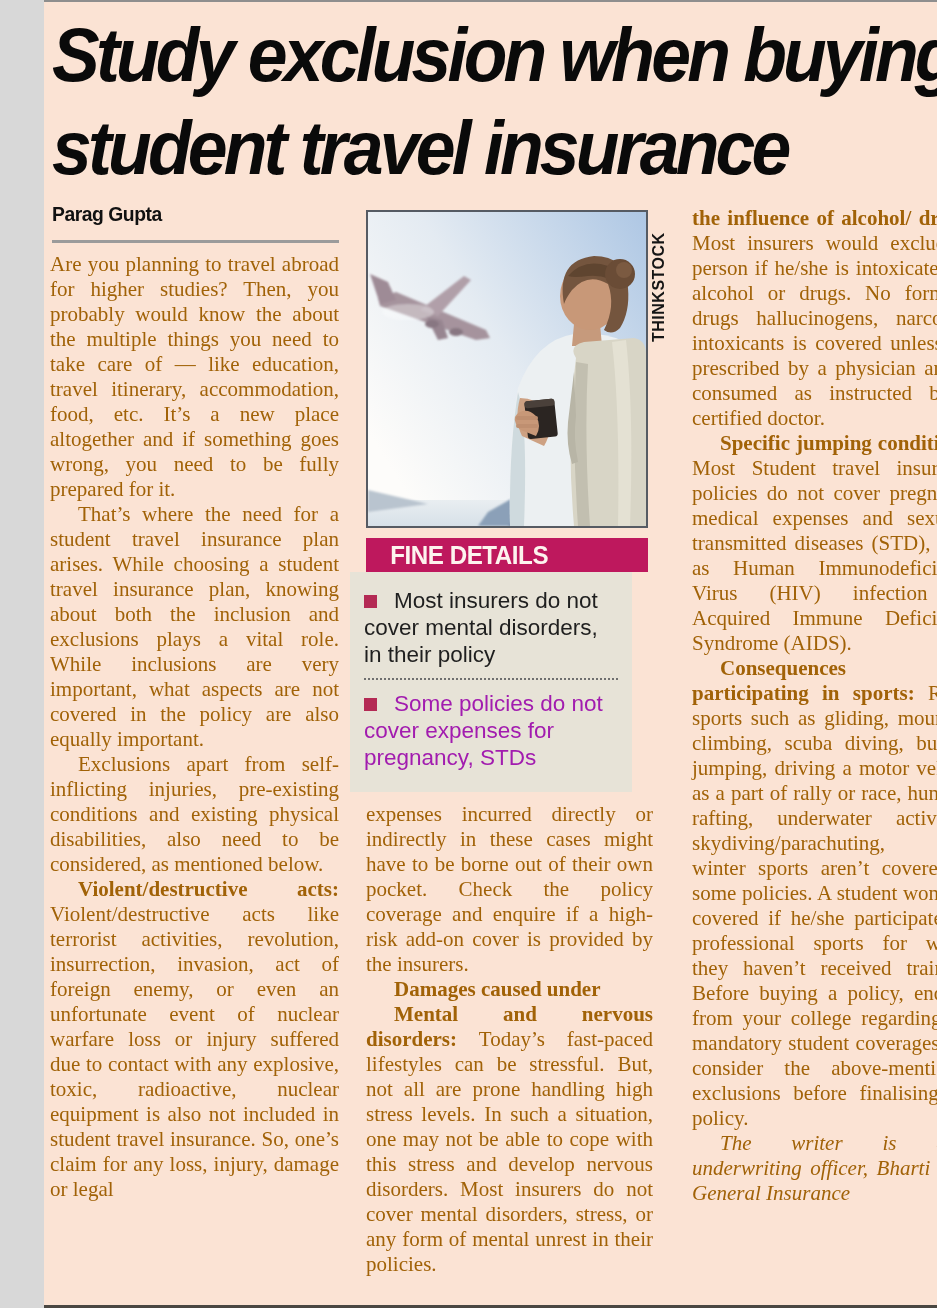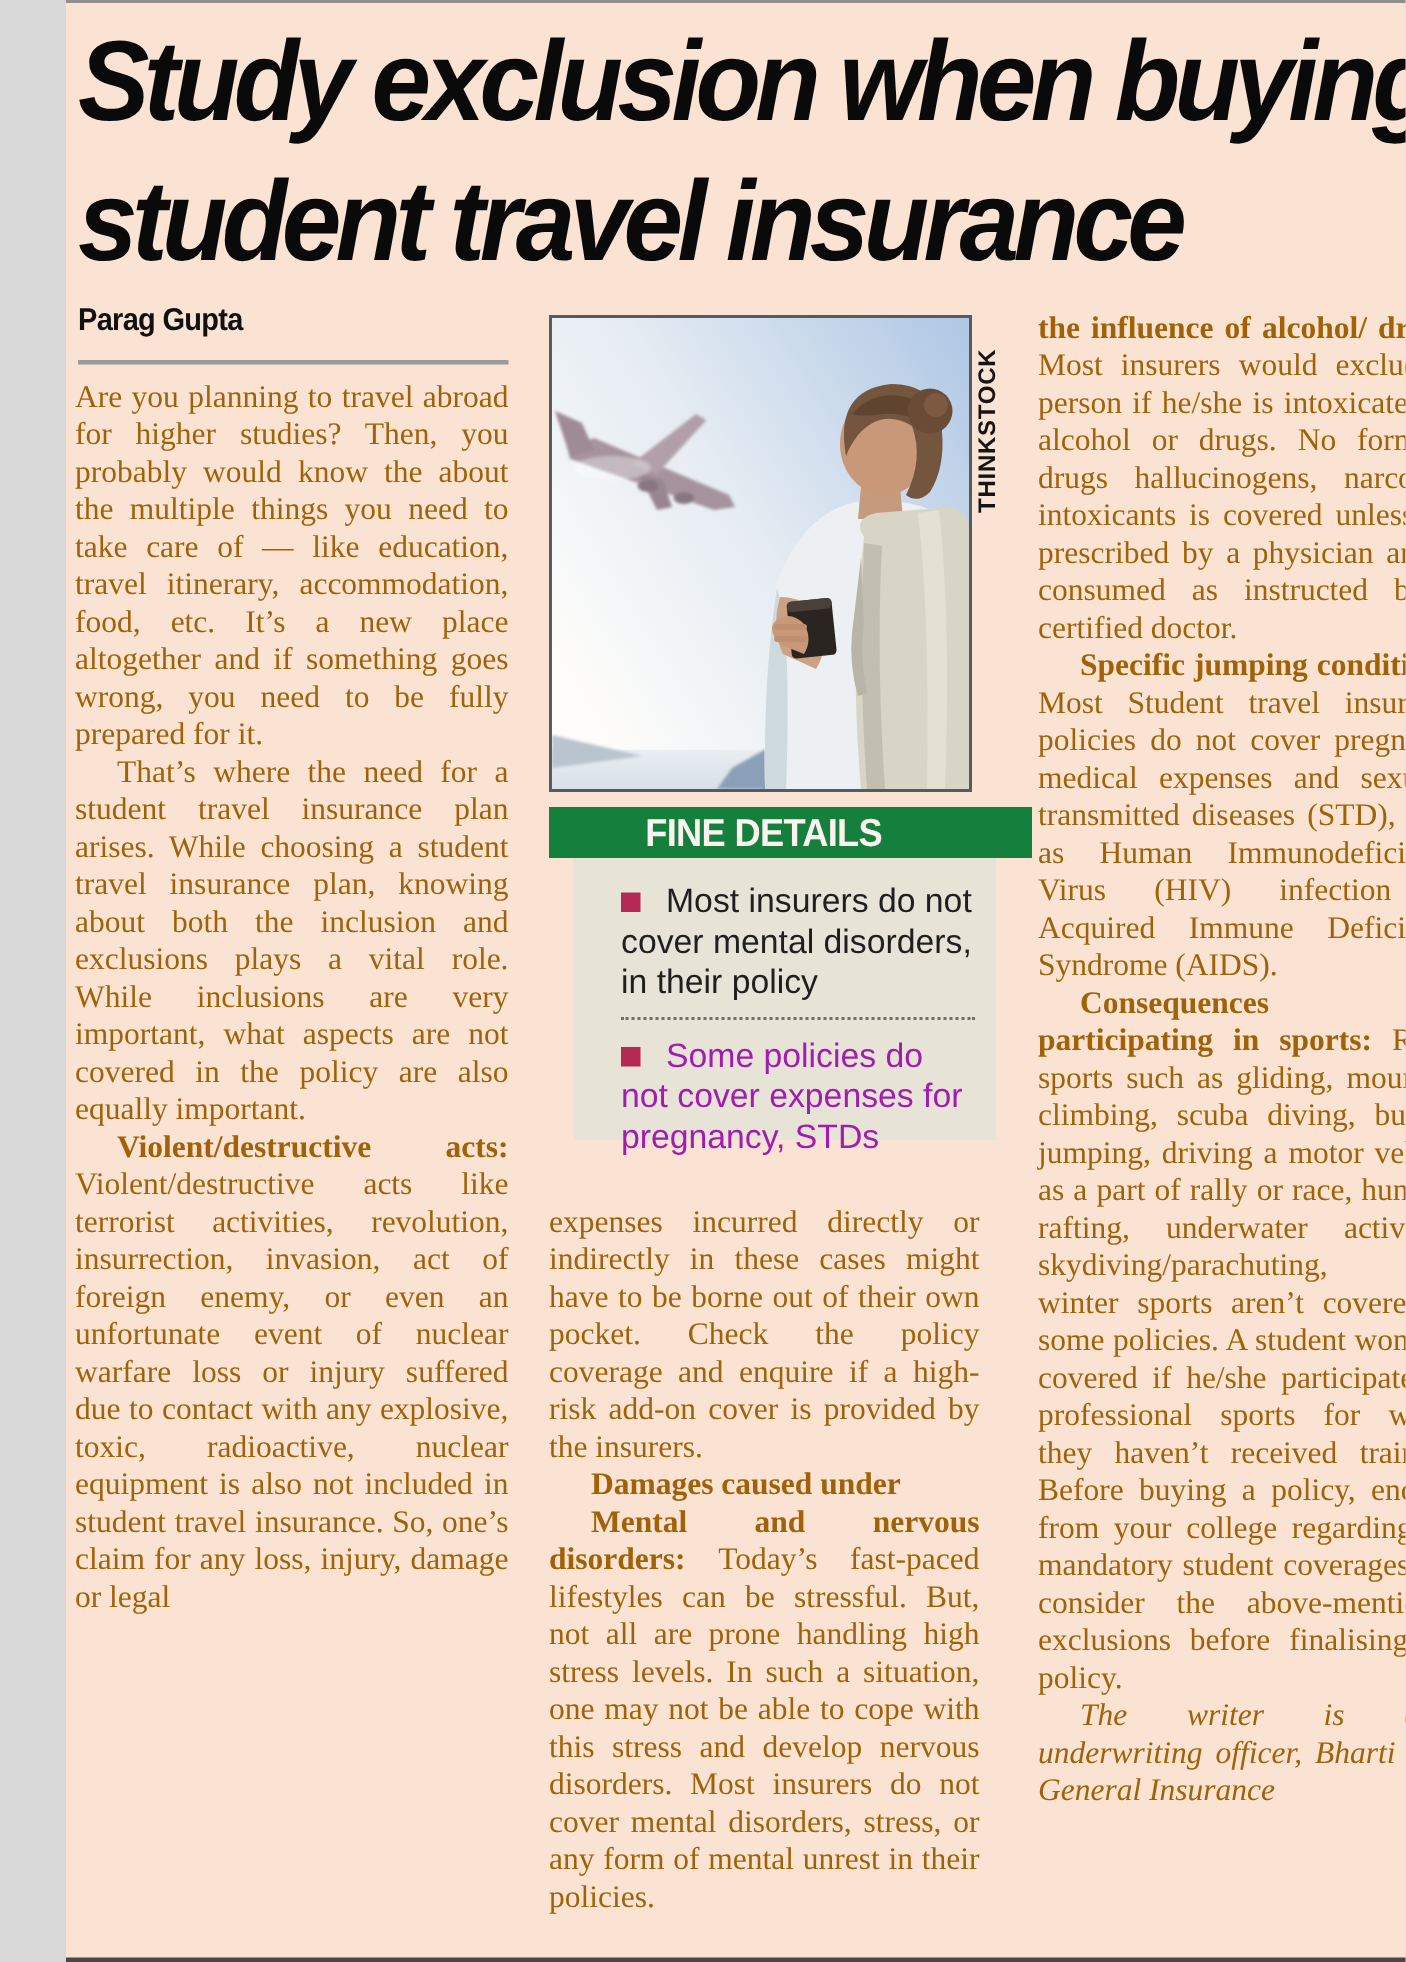--- a/index.html
+++ b/index.html
@@ -39,30 +39,30 @@
   }
   .photo svg{display:block;}
   .credit{
     position:absolute;left:606px;top:206px;height:134px;width:20px;
     writing-mode:vertical-rl;transform:rotate(180deg);
     font-family:"Liberation Sans",sans-serif;font-weight:bold;font-size:16px;
     letter-spacing:.5px;color:#151515;
   }
   
   .fd-bar{
-    position:absolute;left:322px;top:536px;width:282px;height:34px;background:#15803d;padding-left:40px;
+    position:absolute;left:322px;top:536px;width:282px;height:34px;background:#be185d;
   }
   .fd-bar span{
     display:inline-block;transform:scaleX(.93);transform-origin:0 50%;
     font-family:"Liberation Sans",sans-serif;font-weight:bold;font-size:26px;
     color:#fdf3ee;line-height:34px;padding-left:26px;letter-spacing:-.5px;white-space:nowrap;
   }
   .fd-body{
-    position:absolute;left:338px;top:570px;width:282px;height:188px;background:#e7e3d7;
-    box-sizing:border-box;padding:15px 12px 0 32px;
+    position:absolute;left:306px;top:570px;width:282px;height:220px;background:#e7e3d7;
+    box-sizing:border-box;padding:15px 12px 0 14px;
     font-family:"Liberation Sans",sans-serif;
   }
   .fd-body .bullet{margin:0 0 0 0;font-size:22.5px;line-height:27px;color:#1f1f1f;}
   .fd-body .bullet.bold{font-weight:normal;color:#a21caf;}
   .fd-body .sq{
     display:inline-block;width:13px;height:13px;background:#b42a54;margin-right:17px;
   }
   .fd-body .dots{border-bottom:2px dotted #6f6f6f;height:1px;margin:9px 2px 10px 0;}
 </style>
 </head>
@@ -74,20 +74,21 @@
     <div>Study exclusion when buying</div>
     <div>student travel insurance</div>
   </div>
 
   <div class="byline">Parag Gupta</div>
   <div class="byline-rule"></div>
 
   <div class="col" id="col1">
       <p>Are you planning to travel abroad for higher studies? Then, you probably would know the about the multiple things you need to take care of — like education, travel itinerary, accommodation, food, etc. It’s a new place altogether and if something goes wrong, you need to be fully prepared for it.</p>
       <p class="ind">That’s where the need for a student travel insurance plan arises. While choosing a student travel insurance plan, knowing about both the inclusion and exclusions plays a vital role. While inclusions are very important, what aspects are not covered in the policy are also equally important.</p>
+      <p class="ind">Exclusions apart from self-inflicting injuries, pre-existing conditions and existing physical disabilities, also need to be considered, as mentioned below.</p>
       <p class="ind"><b>Violent/destructive acts: </b>Violent/destructive acts like terrorist activities, revolution, insurrection, invasion, act of foreign enemy, or even an unfortunate event of nuclear warfare loss or injury suffered due to contact with any explosive, toxic, radioactive, nuclear equipment is also not included in student travel insurance. So, one’s claim for any loss, injury, damage or legal</p>
     </div>
 
   <div class="photo" role="img" aria-label="Woman with backpack holding a coffee cup watching an airplane in the sky over sea and mountains">
     <svg width="278" height="314" viewBox="0 0 278 314">
       <defs>
         <linearGradient id="sky" x1="0" y1="0.7" x2="1" y2="0">
           <stop offset="0" stop-color="#fdfcfa"></stop>
           <stop offset="0.45" stop-color="#e4ebf2"></stop>
           <stop offset="1" stop-color="#aec7e4"></stop>

